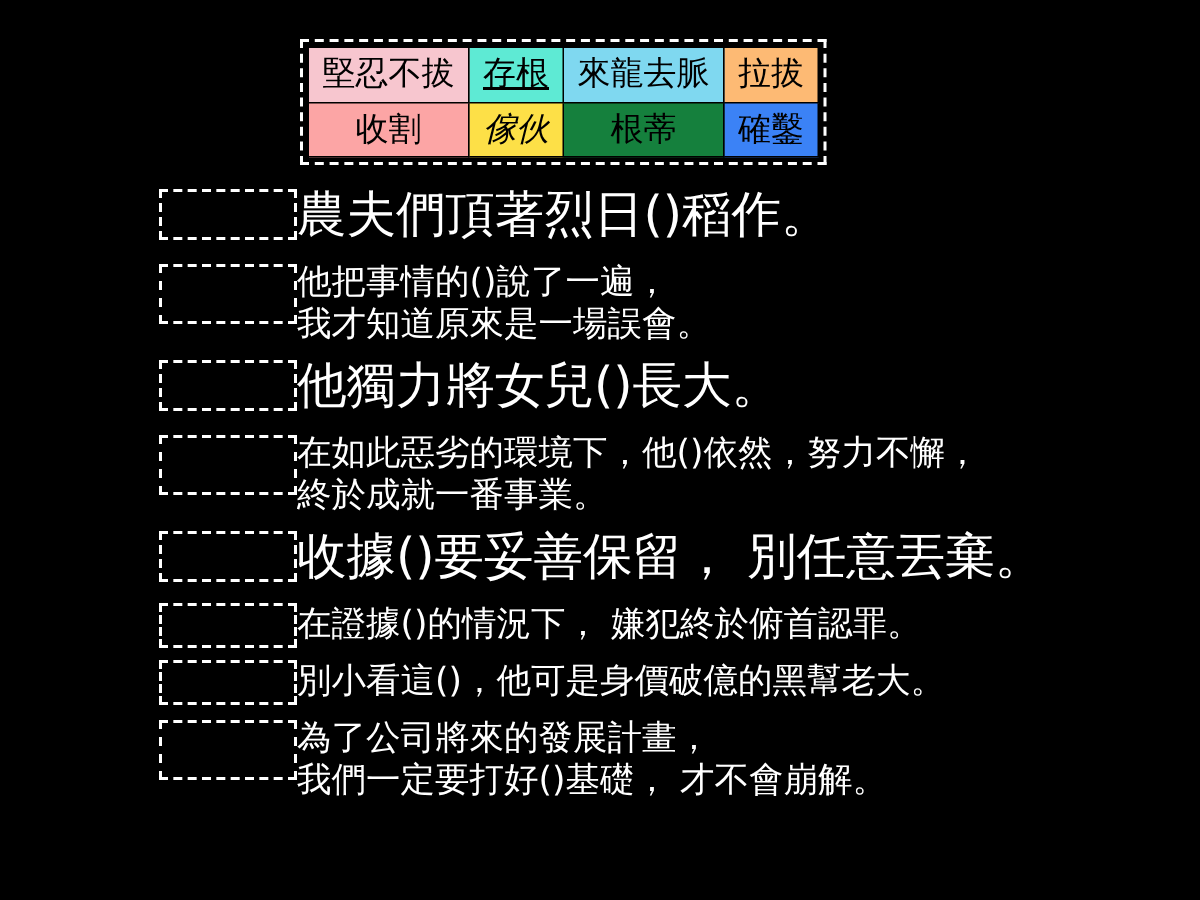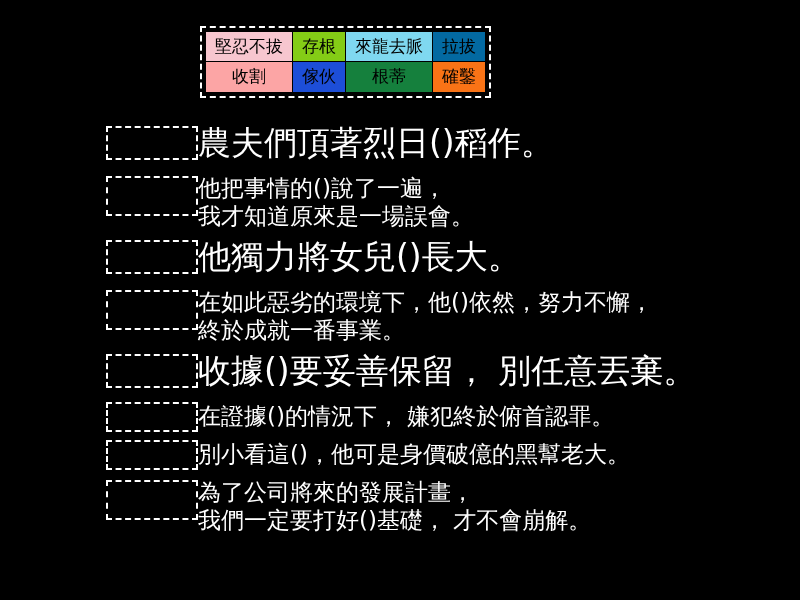--- a/index.html
+++ b/index.html
@@ -28,21 +28,21 @@
     top: 26px;
     border: 2px dashed #ffffff;
     padding: 3px;
     background: #000000;
   }
   .wordbank table {
     border-collapse: collapse;
   }
   .wordbank td {
     border: 1px solid #000000;
-    font-size: 17px;
+    font-size: 22px;
     line-height: 1.25;
     padding: 4px 9px;
     text-align: center;
     color: #000000;
     white-space: nowrap;
     font-family: "DejaVu Sans", "Liberation Sans", sans-serif;
   }
 
   
   .qlist {
@@ -84,29 +84,29 @@
 </head>
 <body>
 
 <div id="stage">
 
   <div class="wordbank">
     <table>
       <tbody>
         <tr>
           <td style="background: rgb(247, 198, 207);">堅忍不拔</td>
-          <td style="background: #84cc16;">存根</td>
+          <td style="background: #5eead4; text-decoration: underline;">存根</td>
           <td style="background: rgb(127, 216, 240);">來龍去脈</td>
-          <td style="background: #0369a1;">拉拔</td>
+          <td style="background: #fdba74;">拉拔</td>
         </tr>
         <tr>
           <td style="background: #fca5a5;">收割</td>
-          <td style="background: #1d4ed8;">傢伙</td>
+          <td style="background: #fde047; font-style: italic;">傢伙</td>
           <td style="background: #15803d;">根蒂</td>
-          <td style="background: #f97316;">確鑿</td>
+          <td style="background: #3b82f6;">確鑿</td>
         </tr>
       </tbody>
     </table>
   </div>
 
   <div class="qlist">
 
     <div class="qrow size-lg">
       <div class="blank"></div>
       <div class="qtext">農夫們頂著烈日()稻作。</div>

